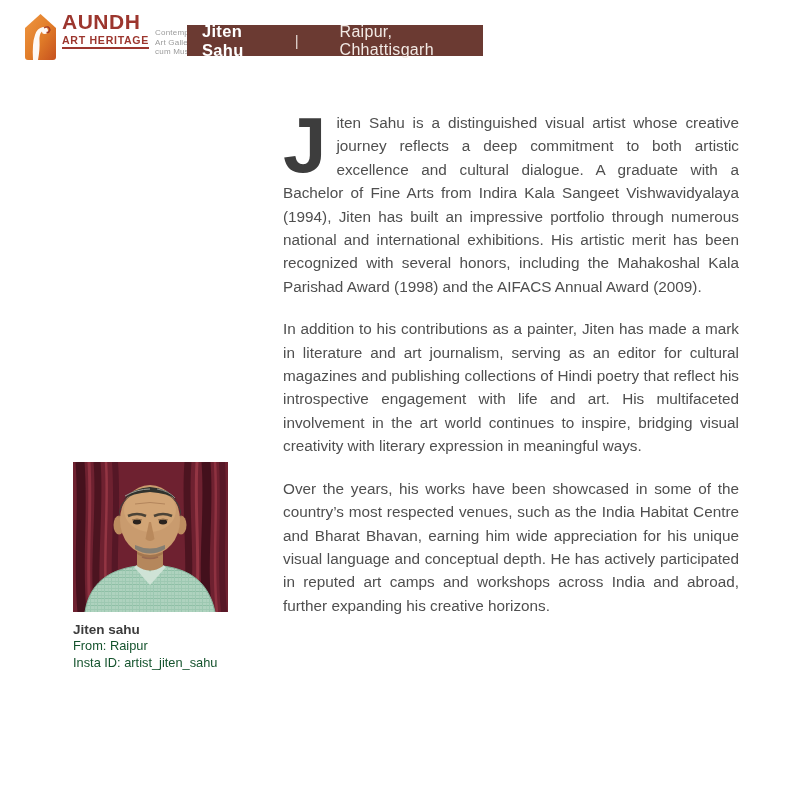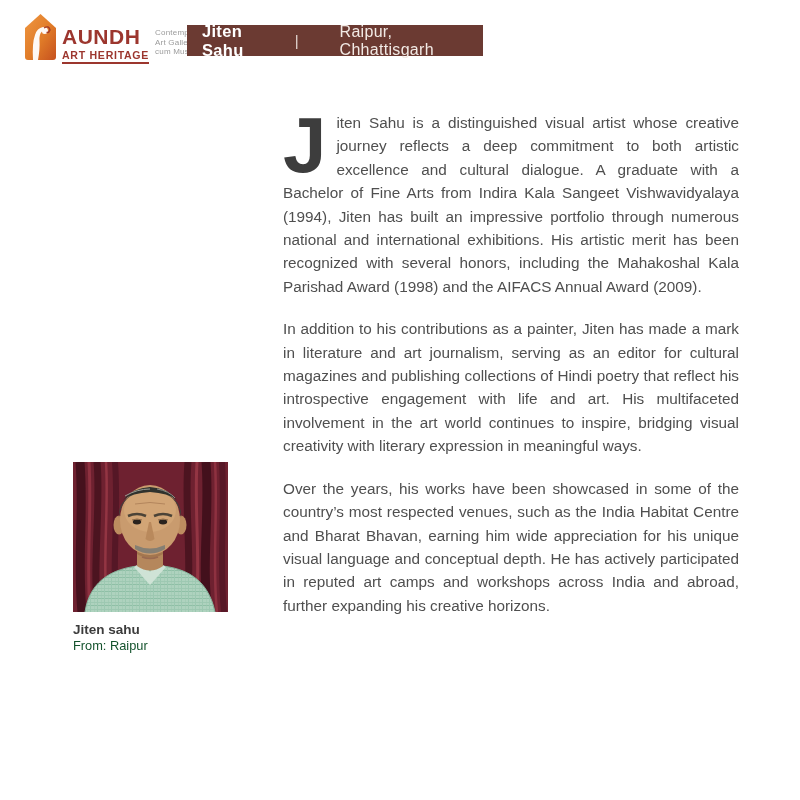--- a/index.html
+++ b/index.html
@@ -10,21 +10,21 @@
     position: relative;
     overflow: hidden;
   }
 
   
   .header-logo {
     position: absolute; left: 22px; top: 13px;
     display: flex; align-items: flex-start;
   }
   .logo-icon { width: 37px; height: 48px; flex: 0 0 auto; }
-  .logo-textblock { margin-left: 3px; margin-top: 15px; }
+  .logo-textblock { margin-left: 3px; }
   .logo-name1 {
     font-size: 21px; font-weight: bold; color: #9c362e;
     line-height: 17px; letter-spacing: 0.5px;
   }
   .logo-name2 {
     font-size: 10.6px; font-weight: bold; color: #9c362e;
     letter-spacing: 0.7px; line-height: 12px;
     border-bottom: 2px solid #9c362e; padding-bottom: 1px;
     display: inline-block;
     text-align: center;
@@ -168,13 +168,14 @@
         <path d="M76 60 L72.5 77 Q77 81 81.5 77 L78 60 Z" fill="#b9895c"></path>
 
         <path d="M62 83 Q77 90 92 83 L92 87 Q77 96 62 87 Z" fill="#857f73"></path>
 
         <path d="M69 95 Q77 98 85 95" stroke="#9a6a50" stroke-width="1.5" fill="none"></path>
       </g>
     </svg>
   </span>
   <div class="caption-name">Jiten sahu</div>
   <div class="caption-line">From: Raipur</div>
+  <div class="caption-line">Insta ID: artist_jiten_sahu</div>
 </div>
 
 </body></html>

